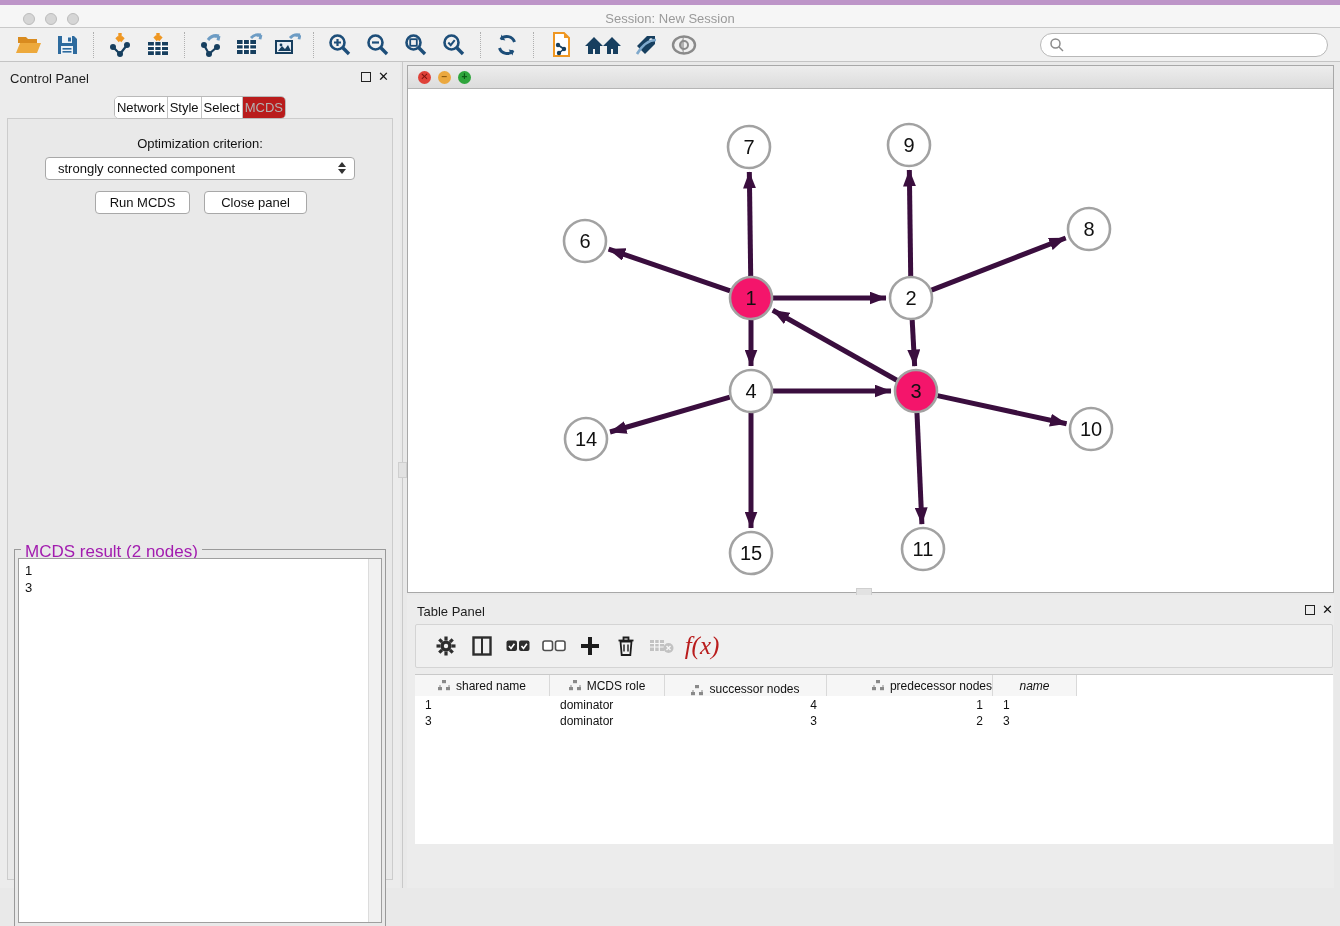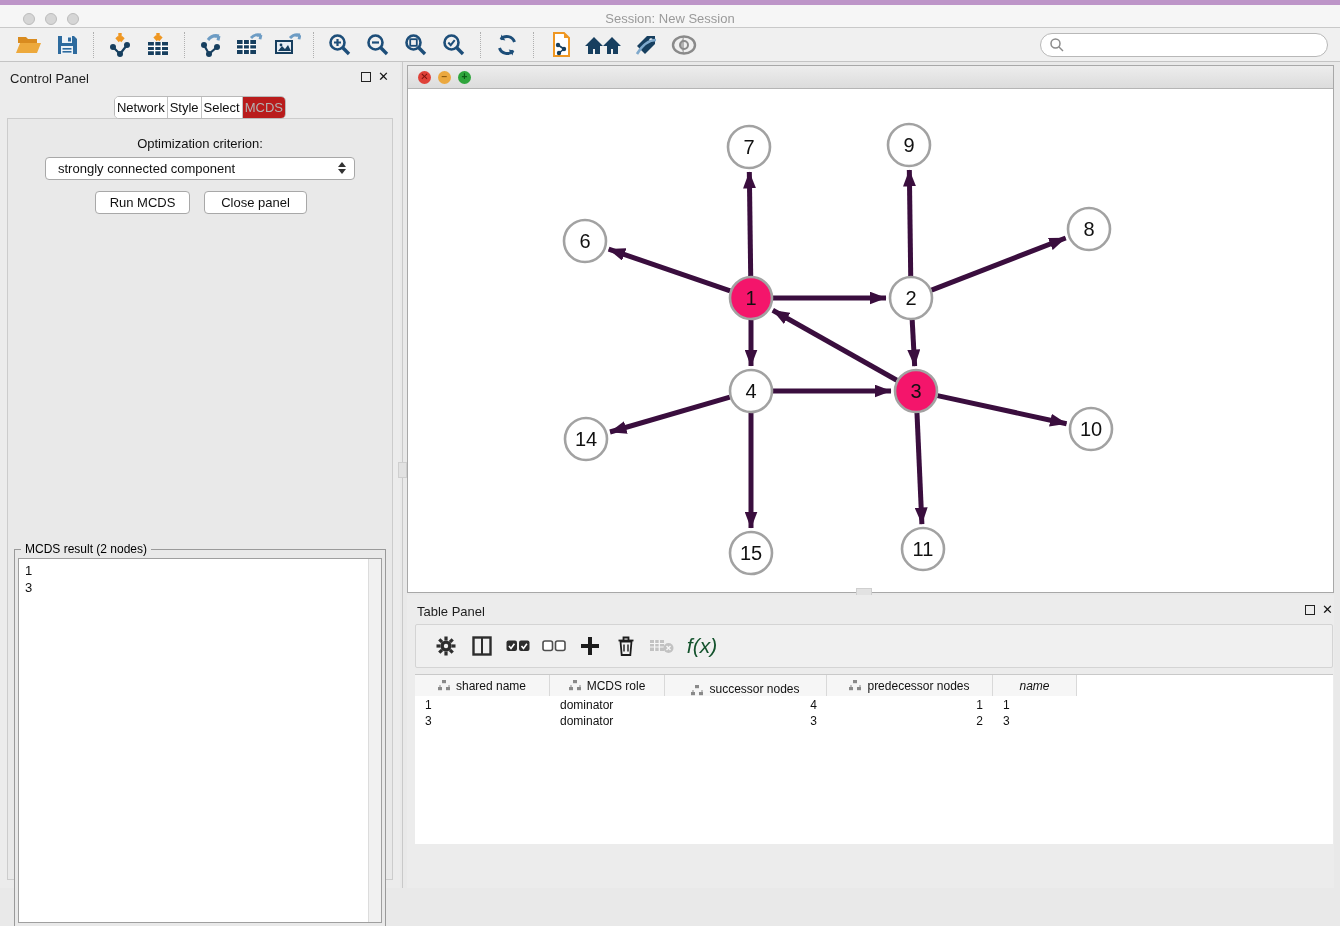--- a/index.html
+++ b/index.html
@@ -33,41 +33,41 @@
   .tabgroup .tab.active { background:#b91c1c; color:#b3b3b3; }
   .cp-content { position:absolute; left:7px; top:56px; width:386px; height:762px; background:#e9e9e9; border:1px solid #cccccc; }
   .opt-label { position:absolute; left:0; top:17px; width:100%; text-align:center; font-size:13px; color:#111; }
   .combo { position:absolute; left:37px; top:38px; width:310px; height:23px; background:#fff; border:1px solid #a8a8a8; border-radius:4px; font-size:13px; color:#111; display:flex; align-items:center; padding-left:12px; }
   .combo .stepper { position:absolute; right:8px; top:4px; display:flex; flex-direction:column; gap:2px; }
   .combo .stepper i { width:0; height:0; border-left:4px solid transparent; border-right:4px solid transparent; }
   .combo .stepper i.up { border-bottom:5px solid #333; }
   .combo .stepper i.dn { border-top:5px solid #333; }
   .btn { position:absolute; height:23px; background:#fff; border:1px solid #a8a8a8; border-radius:4px; font-size:13px; color:#111; display:flex; align-items:center; justify-content:center; }
   .mcds-box { position:absolute; left:6px; top:430px; width:372px; height:378px; border:1px solid #9a9a9a; background:#e9e9e9; }
-  .mcds-legend { position:absolute; left:6px; top:-8px; background:#e9e9e9; padding:0 4px; font-size:12px; color:#000000;text-align:center; }
+  .mcds-legend { position:absolute; left:6px; top:-8px; background:#e9e9e9; padding:0 4px; font-size:17px; color:#a21caf;text-align:center; }
   .mcds-inner { position:absolute; left:3px; top:8px; width:364px; height:365px; background:#fff; border:1px solid #9f9f9f; font-size:13px; color:#111; padding:3px 0 0 6px; line-height:17px; }
   .mcds-scroll { position:absolute; right:0; top:0; width:13px; height:100%; background:#f1f1f1; border-left:1px solid #dcdcdc; }
 
   
   .v-div { position:absolute; left:402px; top:62px; width:1px; height:826px; background:#c9c9c9; }
   .v-handle { position:absolute; left:398px; top:462px; width:9px; height:16px; background:#e2e2e2; border:1px solid #cfcfcf; }
   .h-handle { position:absolute; left:856px; top:588px; width:16px; height:8px; background:#e2e2e2; border:1px solid #cfcfcf; }
 
   
   .net-win { position:absolute; left:407px; top:65px; width:927px; height:528px; border:1px solid #a8a8a8; background:#fff; }
   .net-titlebar { position:absolute; left:0; top:0; width:100%; height:23px; background:linear-gradient(#ededed,#dcdcdc); border-bottom:1px solid #b5b5b5; }
   .net-title { position:absolute; top:4px; left:0; width:100%; text-align:center; font-size:13px; color:#333; }
   .nt-dot { position:absolute; top:5px; width:13px; height:13px; border-radius:50%; font-size:10px; font-weight:bold; text-align:center; line-height:12px; }
   .net-canvas { position:absolute; left:0; top:23px; width:925px; height:503px; background:#fff; }
 
   
   .table-panel { position:absolute; left:407px; top:595px; width:927px; height:293px; background:#ececec; }
   .tp-toolbar { position:absolute; left:8px; top:29px; width:918px; height:44px; background:#f0f0f0; border:1px solid #d4d4d4; border-radius:2px; display:flex; align-items:center; padding-left:12px; }
   .tp-ico { width:36px; height:36px; display:flex; align-items:center; justify-content:center; flex:0 0 auto; }
-  .fx { font-family:Liberation Sans, sans-serif; font-style:italic; font-size:21px; color:#14532d; }
+  .fx { font-family:Liberation Serif, serif; font-style:italic; font-size:25px; color:#b91c1c; }
   .tbl { position:absolute; left:8px; top:79px; width:918px; height:170px; background:#fff; border-top:1px solid #c9c9c9; }
   .tbl-head { position:absolute; left:0; top:0; height:21px; display:flex; border-bottom:1px solid #c9c9c9; }
   .th { height:21px; background:#f6f6f6; border-right:1px solid #d9d9d9; display:flex; align-items:center; justify-content:center; gap:6px; font-size:12px; color:#111; }
   .tbl-rows { position:absolute; left:0; top:22px; }
   .tr { display:flex; height:16px; }
   .td { font-size:12px; color:#111; height:16px; line-height:16px; padding:0 10px; white-space:nowrap; overflow:hidden; }
   .tp-tabs { position:absolute; left:0; top:267px; width:100%; display:flex; justify-content:center; }
   .tp-tabs .tab { padding:4px 14px; font-size:13px; }
 
   
@@ -441,21 +441,21 @@
             <svg width="12" height="11" viewBox="0 0 12 11">
               <g fill="#8a8a8a">
                 <rect x="4" y="0" width="4" height="3.2"></rect>
                 <rect x="0" y="7" width="4" height="3.2"></rect>
                 <rect x="8" y="7" width="4" height="3.2"></rect>
                 <path d="M5.5 3h1v2h-5v2h1V5h8v2h1V5h-5V3z"></path>
               </g>
             </svg>
             <span>successor nodes</span>
           </div>
-          <div class="th" style="width: 166px;">
+          <div class="th" style="width: 166px; justify-content: flex-end;">
             <svg width="12" height="11" viewBox="0 0 12 11">
               <g fill="#8a8a8a">
                 <rect x="4" y="0" width="4" height="3.2"></rect>
                 <rect x="0" y="7" width="4" height="3.2"></rect>
                 <rect x="8" y="7" width="4" height="3.2"></rect>
                 <path d="M5.5 3h1v2h-5v2h1V5h8v2h1V5h-5V3z"></path>
               </g>
             </svg>
             <span>predecessor nodes</span>
           </div>

